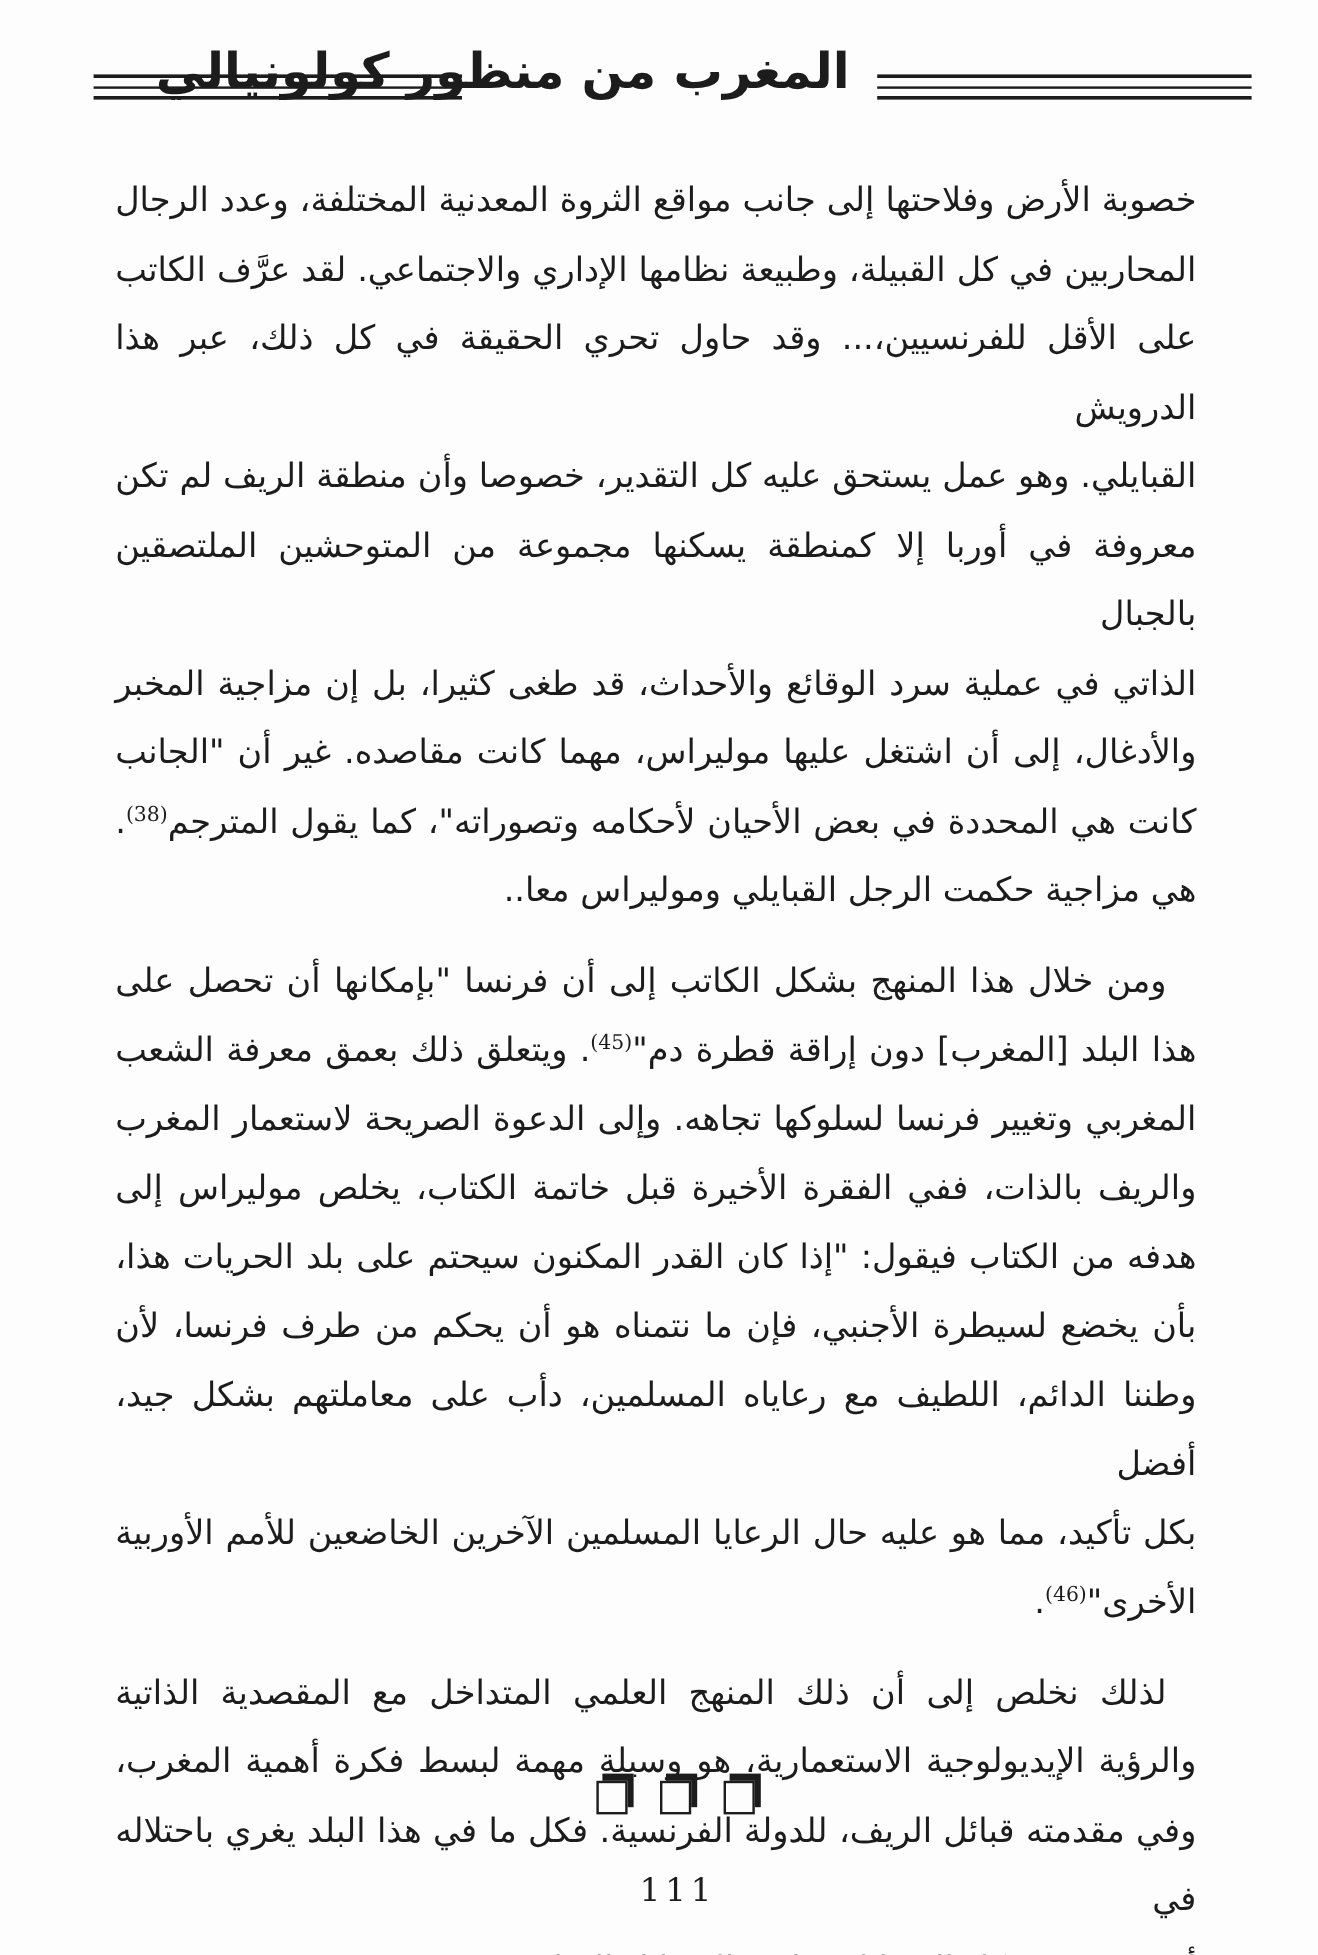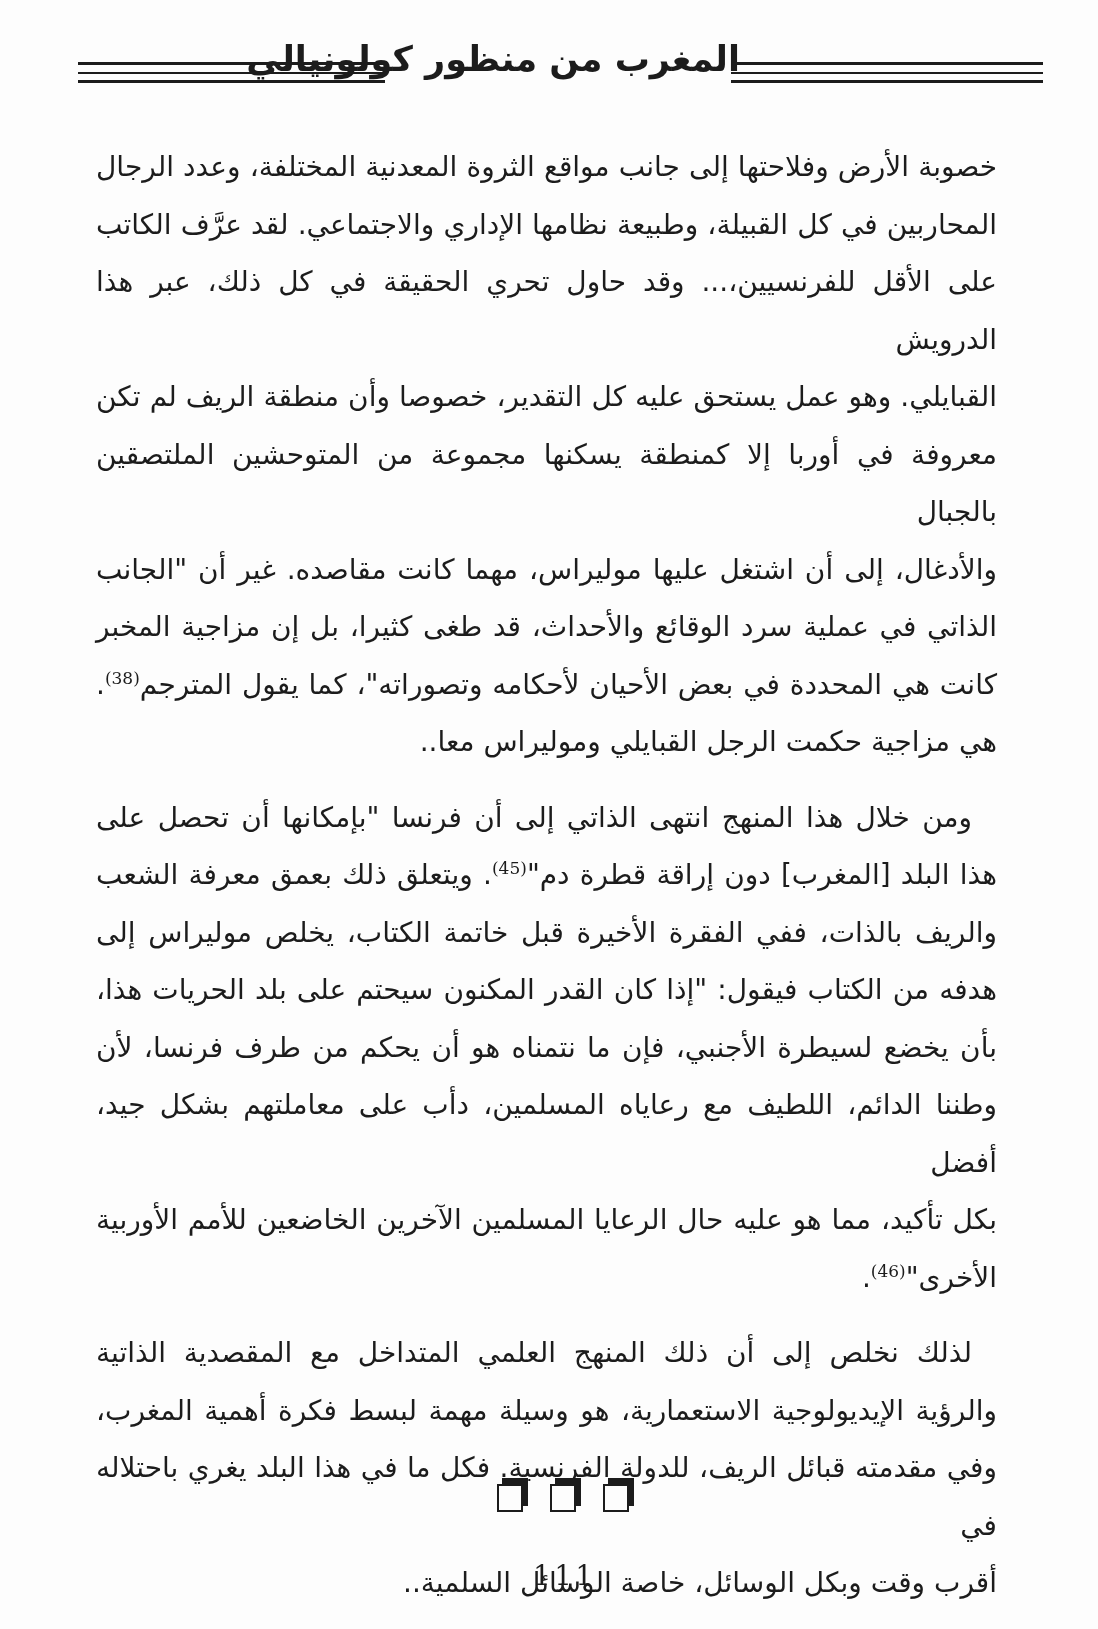--- a/index.html
+++ b/index.html
@@ -25,25 +25,25 @@
     position:absolute;
     height:15px;
     border-top:3px solid var(--ink);
     border-bottom:3px solid var(--ink);
     background:linear-gradient(var(--ink),var(--ink)) no-repeat center / 100% 2px;
   }
   .rule-left{left:78px;top:62px;width:307px;}
   .rule-right{left:731px;top:62px;width:312px;}
   .header-title{
     position:absolute;
-    left:420px;top:36px;width:320px;
+    left:388px;top:36px;width:320px;
     text-align:right;
     direction:rtl;
     font-weight:bold;
-    font-size:35px;
+    font-size:41px;
     line-height:46px;
     letter-spacing:0;
     color:var(--ink);
     white-space:nowrap;
   }
 
   
   .body-text{
     position:absolute;
     top:120px;left:78px;right:83px;
@@ -111,28 +111,29 @@
     <div class="triple-rule rule-right"></div>
   </div>
 
   <div class="body-text" id="body-text">
       <div class="para">
         <div class="line"><span>خصوبة الأرض وفلاحتها إلى جانب مواقع الثروة المعدنية المختلفة، وعدد الرجال</span></div>
         <div class="line"><span>المحاربين في كل القبيلة، وطبيعة نظامها الإداري والاجتماعي. لقد عرَّف الكاتب</span></div>
         <div class="line"><span>على الأقل للفرنسيين،... وقد حاول تحري الحقيقة في كل ذلك، عبر هذا الدرويش</span></div>
         <div class="line"><span>القبايلي. وهو عمل يستحق عليه كل التقدير، خصوصا وأن منطقة الريف لم تكن</span></div>
         <div class="line"><span>معروفة في أوربا إلا كمنطقة يسكنها مجموعة من المتوحشين الملتصقين بالجبال</span></div>
+        <div class="line"><span>الذاتي في عملية سرد الوقائع والأحداث، قد طغى كثيرا، بل إن مزاجية المخبر</span></div>
         <div class="line"><span>والأدغال، إلى أن اشتغل عليها موليراس، مهما كانت مقاصده. غير أن "الجانب</span></div>
-        <div class="line"><span>الذاتي في عملية سرد الوقائع والأحداث، قد طغى كثيرا، بل إن مزاجية المخبر</span></div>
         <div class="line"><span>كانت هي المحددة في بعض الأحيان لأحكامه وتصوراته"، كما يقول المترجم</span><sup class="fn">(38)</sup><span>.</span></div>
         <div class="line last"><span>هي مزاجية حكمت الرجل القبايلي وموليراس معا..</span></div>
       </div>
       <div class="para indented">
-        <div class="line"><span>ومن خلال هذا المنهج انتهى الذاتي إلى أن فرنسا "بإمكانها أن تحصل على</span></div>
+        <div class="line"><span>ومن خلال هذا المنهج بشكل الكاتب إلى أن فرنسا "بإمكانها أن تحصل على</span></div>
         <div class="line"><span>هذا البلد [المغرب] دون إراقة قطرة دم"</span><sup class="fn">(45)</sup><span>. ويتعلق ذلك بعمق معرفة الشعب</span></div>
+        <div class="line"><span>المغربي وتغيير فرنسا لسلوكها تجاهه. وإلى الدعوة الصريحة لاستعمار المغرب</span></div>
         <div class="line"><span>والريف بالذات، ففي الفقرة الأخيرة قبل خاتمة الكتاب، يخلص موليراس إلى</span></div>
         <div class="line"><span>هدفه من الكتاب فيقول: "إذا كان القدر المكنون سيحتم على بلد الحريات هذا،</span></div>
         <div class="line"><span>بأن يخضع لسيطرة الأجنبي، فإن ما نتمناه هو أن يحكم من طرف فرنسا، لأن</span></div>
         <div class="line"><span>وطننا الدائم، اللطيف مع رعاياه المسلمين، دأب على معاملتهم بشكل جيد، أفضل</span></div>
         <div class="line"><span>بكل تأكيد، مما هو عليه حال الرعايا المسلمين الآخرين الخاضعين للأمم الأوربية</span></div>
         <div class="line last"><span>الأخرى"</span><sup class="fn">(46)</sup><span>.</span></div>
       </div>
       <div class="para indented spaced">
         <div class="line"><span>لذلك نخلص إلى أن ذلك المنهج العلمي المتداخل مع المقصدية الذاتية</span></div>
         <div class="line"><span>والرؤية الإيديولوجية الاستعمارية، هو وسيلة مهمة لبسط فكرة أهمية المغرب،</span></div>

